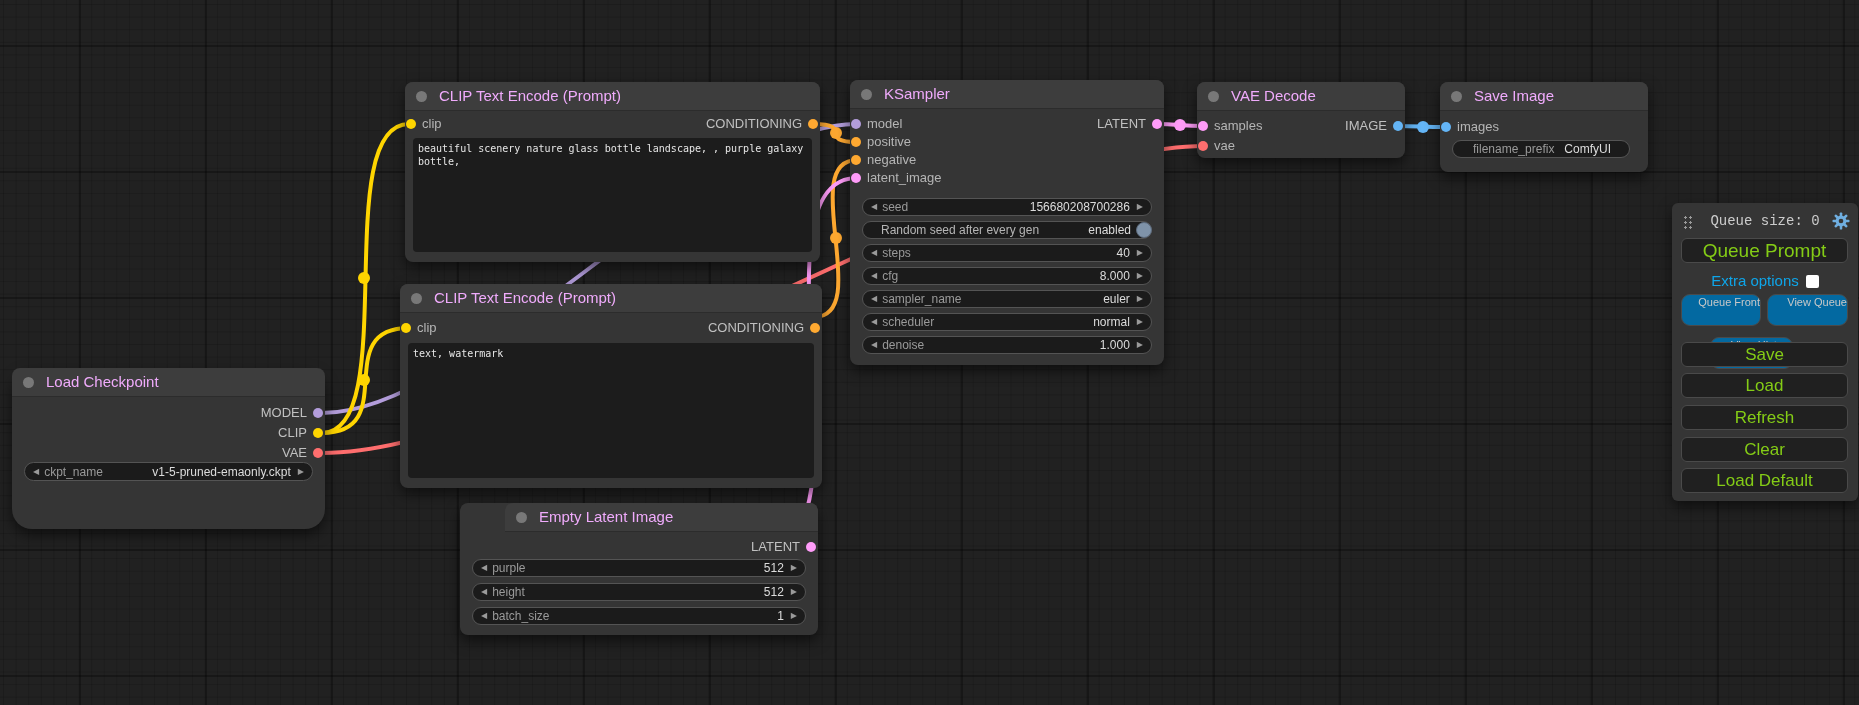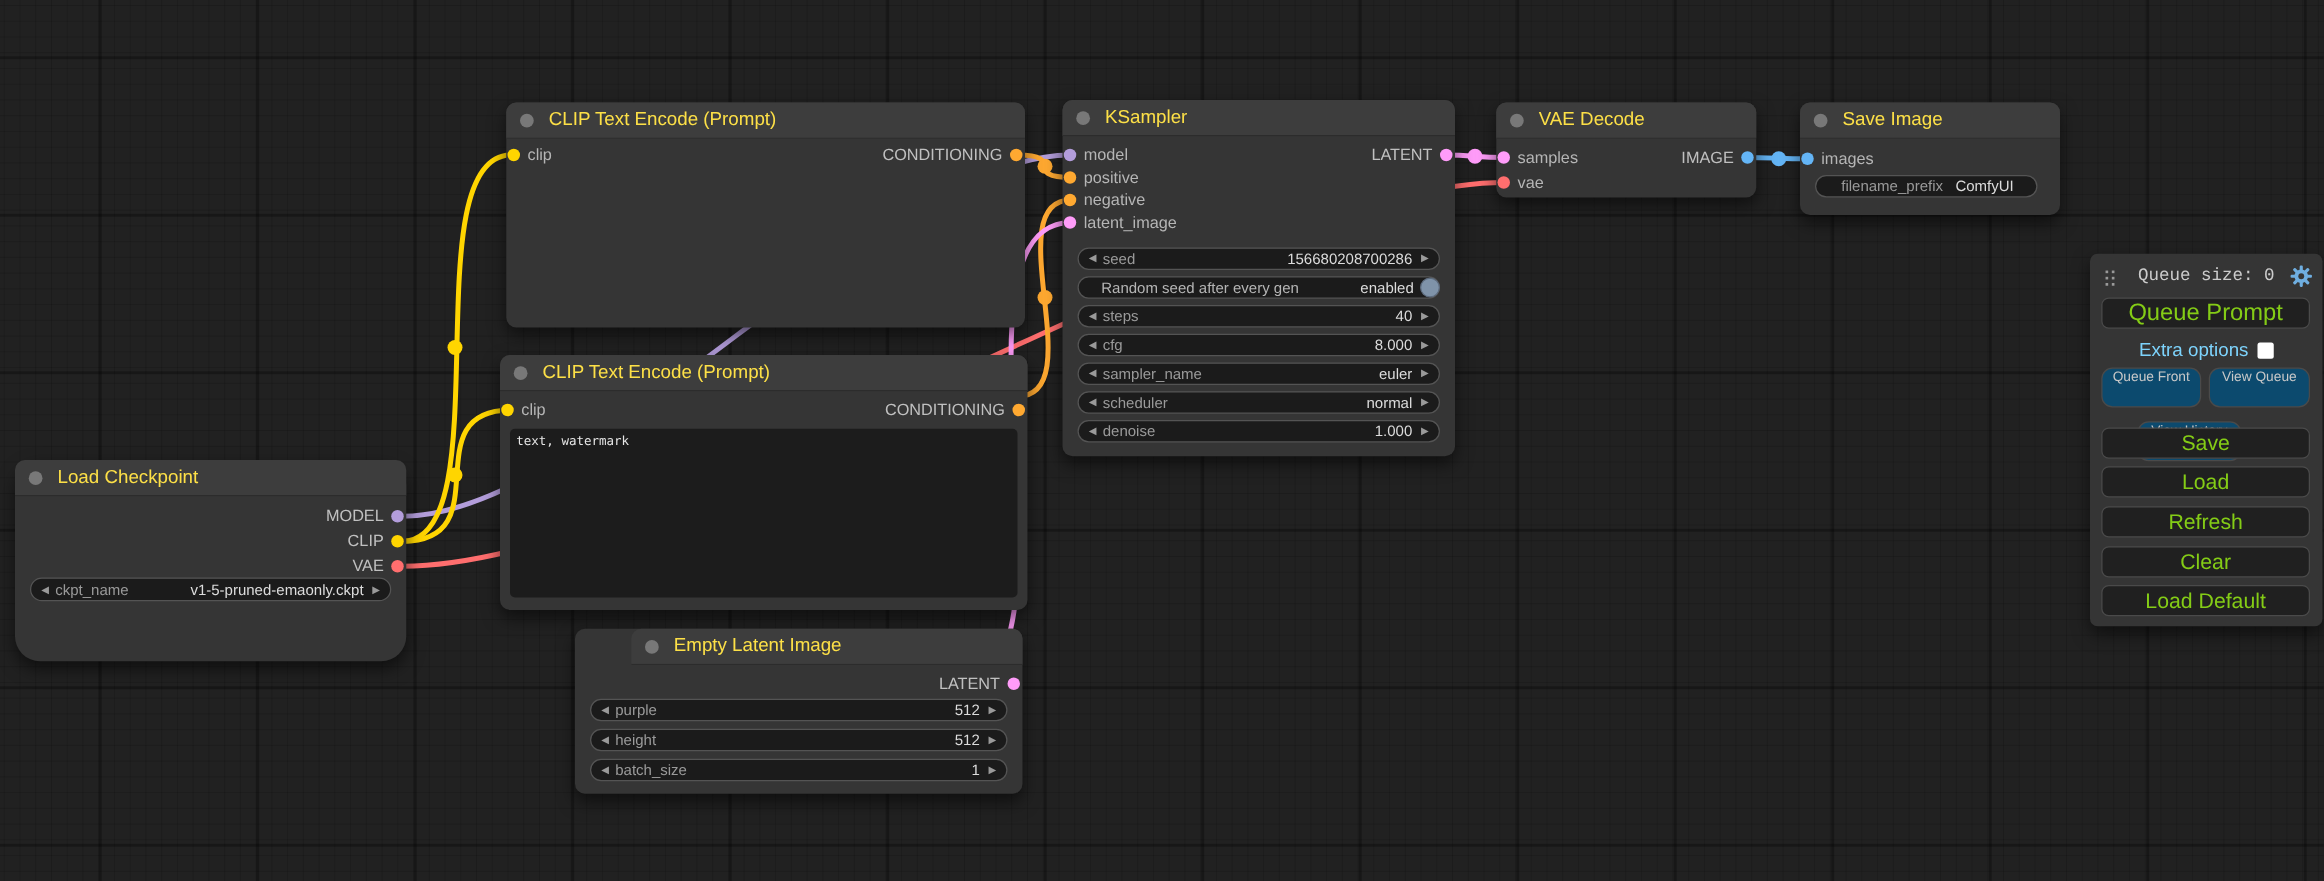--- a/index.html
+++ b/index.html
@@ -19,21 +19,21 @@
   #wires{position:absolute;left:0;top:0;z-index:1;}
   .node{
     position:absolute;z-index:2;
     background:#353535;border-radius:8px;
     box-shadow:0 6px 14px rgba(0,0,0,.55);
     color:#b5b5b5;font-size:13px;
   }
   .ntitle{
     height:28px;background:#3d3d3d;border-radius:8px 8px 0 0;
     border-bottom:1px solid #2c2c2c;position:relative;
-    color:#fde047;font-size:15px;line-height:28px;padding-left:34px;
+    color:#f0abfc;font-size:15px;line-height:28px;padding-left:34px;
     white-space:nowrap;overflow:hidden;
   }
   .tdot{position:absolute;left:11px;top:9px;width:11px;height:11px;border-radius:50%;background:#787878;}
   .prow{position:absolute;height:18px;line-height:18px;left:0;right:0;}
   .pdot{position:absolute;top:4px;width:10px;height:10px;border-radius:50%;}
   .pdot.in{left:1px;}
   .pdot.out{right:2px;}
   .plbl-in{position:absolute;left:17px;color:#b5b5b5;}
   .plbl-out{position:absolute;right:18px;color:#c0c0c0;}
   .c-model{background:#B39DDB;} .c-clip{background:#FFD500;} .c-vae{background:#FF6E6E;}
@@ -62,32 +62,32 @@
     position:absolute;z-index:3;left:1672px;top:203px;width:186px;height:298px;
     background:#353535;border-radius:6px;box-shadow:0 6px 14px rgba(0,0,0,.55);
   }
   .qbtn{
     position:absolute;left:9px;width:167px;height:25px;
     background:#202020;border:1px solid #4a4a4a;border-radius:6px;
     color:#84cc16;font-size:17px;text-align:center;line-height:24px;box-sizing:border-box;
     cursor:pointer;
   }
   .qsmall{
-    position:absolute;height:32px;background:#0c4a6e;border:1px solid #4a4a4a;
-    border-radius:9px;color:#c8c8c8;font-size:11px;text-align:center;line-height:15px;
+    position:absolute;height:32px;background:#0369a1;border:1px solid #4a4a4a;
+    border-radius:9px;color:#c8c8c8;font-size:11px;text-align:right;line-height:15px;
     box-sizing:border-box;cursor:pointer;
   }
   .qsize{position:absolute;top:10px;left:0;right:0;text-align:center;color:#cccccc;font-size:14px;font-family:Liberation Mono, monospace;}
   .drag-dots{
     position:absolute;left:11px;top:12px;width:9px;height:15px;
     background-image:radial-gradient(#9a9a9a 1px, transparent 1.3px);
     background-size:5px 5px;cursor:grab;
   }
   .gear{position:absolute;right:8px;top:9px;cursor:pointer;}
-  .extra{position:absolute;top:69px;left:0;right:0;text-align:center;color:#7dd3fc;font-size:15px;}
+  .extra{position:absolute;top:69px;left:0;right:0;text-align:center;color:#0ea5e9;font-size:15px;}
   .chk{
     display:inline-block;width:13px;height:13px;background:#ffffff;border-radius:2px;
     vertical-align:-2px;margin-left:7px;cursor:pointer;
   }
   .qprompt{top:35px;font-size:19px;line-height:24px;}
 </style>
 </head>
 <body>
 
 <svg id="wires" width="1859" height="705" viewBox="0 0 1859 705">
@@ -141,20 +141,21 @@
   <div class="ntitle">
     <span class="tdot"></span>
     <span>CLIP Text Encode (Prompt)</span>
   </div>
   <div class="prow" style="top:33px;">
     <span class="pdot in c-clip"></span>
     <span class="plbl-in">clip</span>
     <span class="plbl-out">CONDITIONING</span>
     <span class="pdot out c-cond"></span>
   </div>
+  <div class="tarea" style="top:56px;height:114px;">beautiful scenery nature glass bottle landscape, , purple galaxy bottle,</div>
 </div>
 
 <div class="node" style="left:400px;top:284px;width:422px;height:204px;">
   <div class="ntitle">
     <span class="tdot"></span>
     <span>CLIP Text Encode (Prompt)</span>
   </div>
   <div class="prow" style="top:35px;">
     <span class="pdot in c-clip"></span>
     <span class="plbl-in">clip</span>

